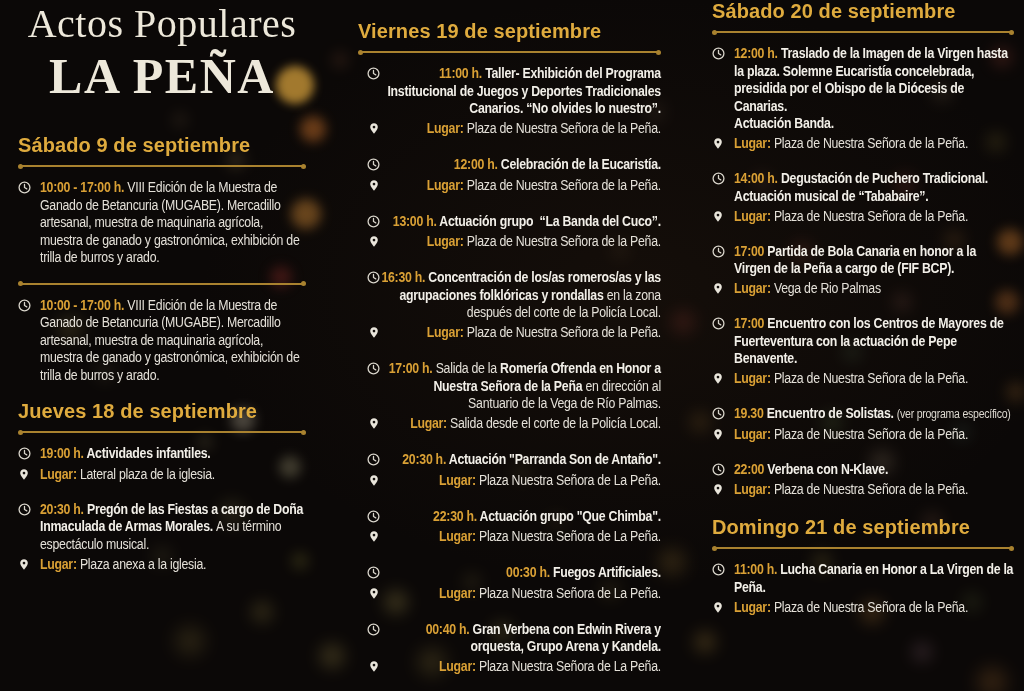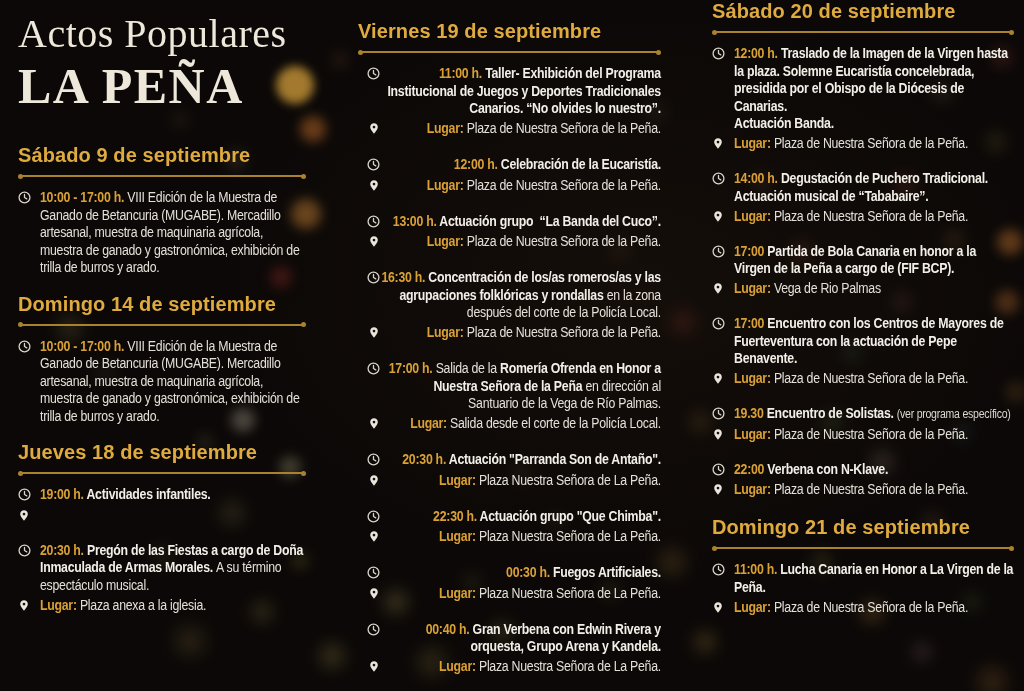--- a/index.html
+++ b/index.html
@@ -14,21 +14,21 @@
   }
   #bokeh-field{position:absolute;inset:0;z-index:0;overflow:hidden;}
   .bokeh{position:absolute;border-radius:50%;}
 
   .col{position:absolute;top:0;z-index:2;}
   .col-left{left:18px;width:288px;}
   .col-mid{left:358px;width:303px;padding-top:20px;}
   .col-right{left:712px;width:302px;}
 
   .title-block{
-    padding-top:10px;margin-bottom:30px;
+    padding-top:0;margin-bottom:30px;text-align:center;
     color:#EDE8DA;font-family:"Liberation Serif", serif;
   }
   .title-line1{font-size:40px;line-height:48px;font-weight:400;letter-spacing:0.5px;}
   .title-line2{font-size:50px;line-height:56px;font-weight:700;letter-spacing:1.5px;}
 
   .section{margin-bottom:10px;}
   .col-right .section + .section{margin-top:9px;}
   .section h2{
     margin:0 0 8px 0;color:#DFAB3E;font-size:20px;line-height:23px;
     font-weight:700;letter-spacing:0.1px;
@@ -138,21 +138,20 @@
       <span class="text-cell">
                 <p class="etext"><b class="time">10:00 - 17:00 h. </b><span class="pre"></span><b class="ebold"></b><span class="erest">VIII Edición de la Muestra de Ganado de Betancuria (MUGABE). Mercadillo artesanal, muestra de maquinaria agrícola, muestra de ganado y gastronómica, exhibición de trilla de burros y arado.</span><span class="enote"></span></p>
               </span>
     </div>
 
   </div>
 </div>
   </section>
 
   <section class="section">
-    <h2>Domingo 14 de septiembre</h2>
     <div class="rule"></div>
     <div class="events">
   <div class="event">
     <div class="row title-row">
       <span class="icon-cell"><svg viewBox="0 0 24 24" width="13" height="13">
                   <circle cx="12" cy="12" r="10" fill="none" stroke="#D8D4CA" stroke-width="2.4"></circle>
                   <path d="M12 6.5V12l4.2 2.6" stroke="#D8D4CA" stroke-width="2.4" fill="none" stroke-linecap="round"></path>
                 </svg></span>
       <span class="text-cell">
                 <p class="etext"><b class="time">10:00 - 17:00 h. </b><span class="pre"></span><b class="ebold"></b><span class="erest">VIII Edición de la Muestra de Ganado de Betancuria (MUGABE). Mercadillo artesanal, muestra de maquinaria agrícola, muestra de ganado y gastronómica, exhibición de trilla de burros y arado.</span><span class="enote"></span></p>
@@ -175,20 +174,23 @@
                 </svg></span>
       <span class="text-cell">
                 <p class="etext"><b class="time">19:00 h. </b><span class="pre"></span><b class="ebold">Actividades infantiles.</b><span class="erest"></span><span class="enote"></span></p>
               </span>
     </div>
     <div class="row lugar-row">
       <span class="icon-cell"><svg viewBox="0 0 24 24" width="12" height="15">
                   <path d="M12 1.5C7.7 1.5 4.4 4.8 4.4 9.1c0 5.3 7.6 13.4 7.6 13.4s7.6-8.1 7.6-13.4C19.6 4.8 16.3 1.5 12 1.5z" fill="#E9E5DB"></path>
                   <circle cx="12" cy="9.2" r="2.7" fill="#14100E"></circle>
                 </svg></span>
+      <span class="text-cell">
+                <p class="ltext"><b class="lugar-label">Lugar: </b><span class="lugar-value">Lateral plaza de la iglesia.</span></p>
+              </span>
     </div>
   </div>
 
   <div class="event">
     <div class="row title-row">
       <span class="icon-cell"><svg viewBox="0 0 24 24" width="13" height="13">
                   <circle cx="12" cy="12" r="10" fill="none" stroke="#D8D4CA" stroke-width="2.4"></circle>
                   <path d="M12 6.5V12l4.2 2.6" stroke="#D8D4CA" stroke-width="2.4" fill="none" stroke-linecap="round"></path>
                 </svg></span>
       <span class="text-cell">

